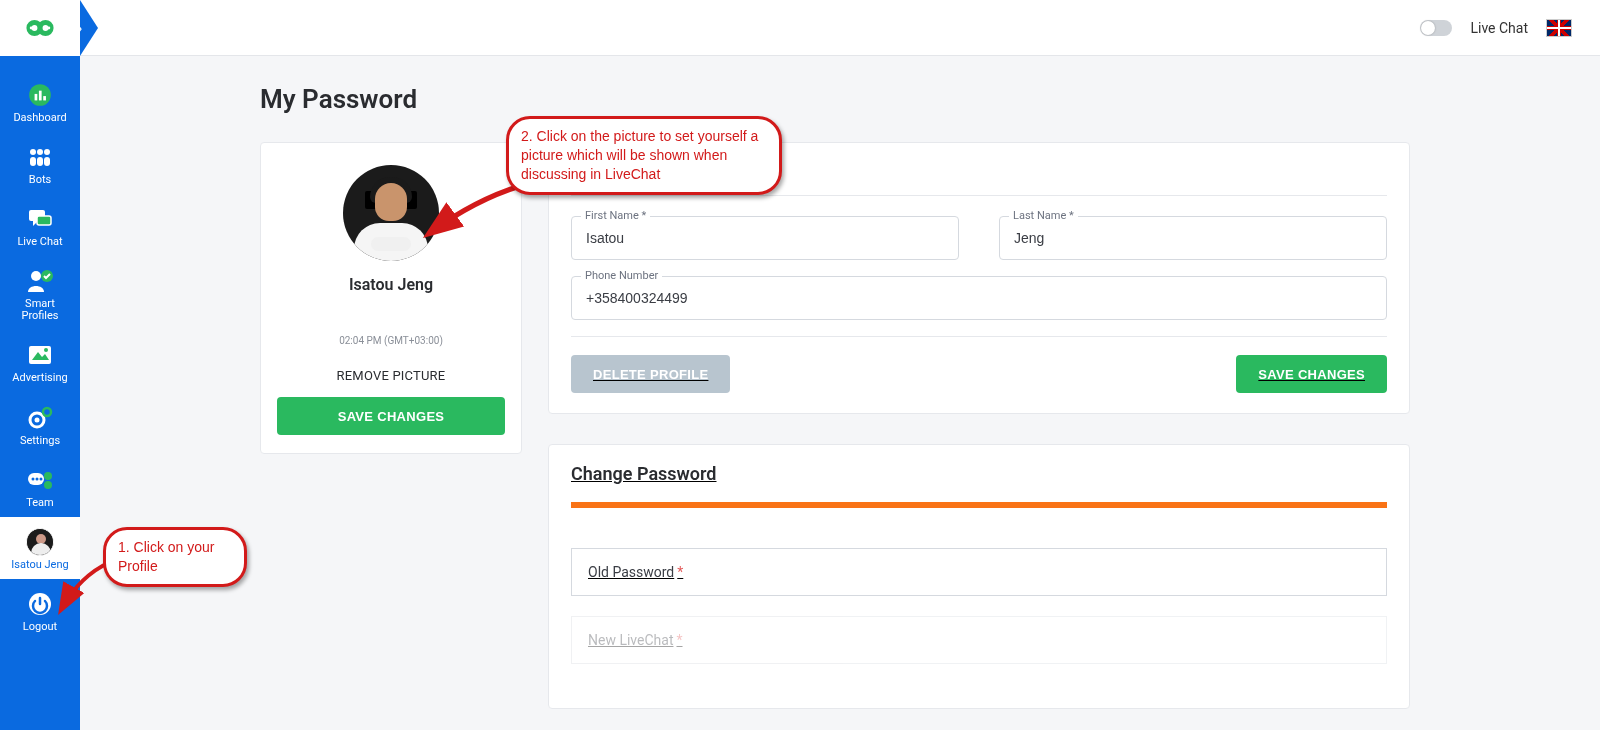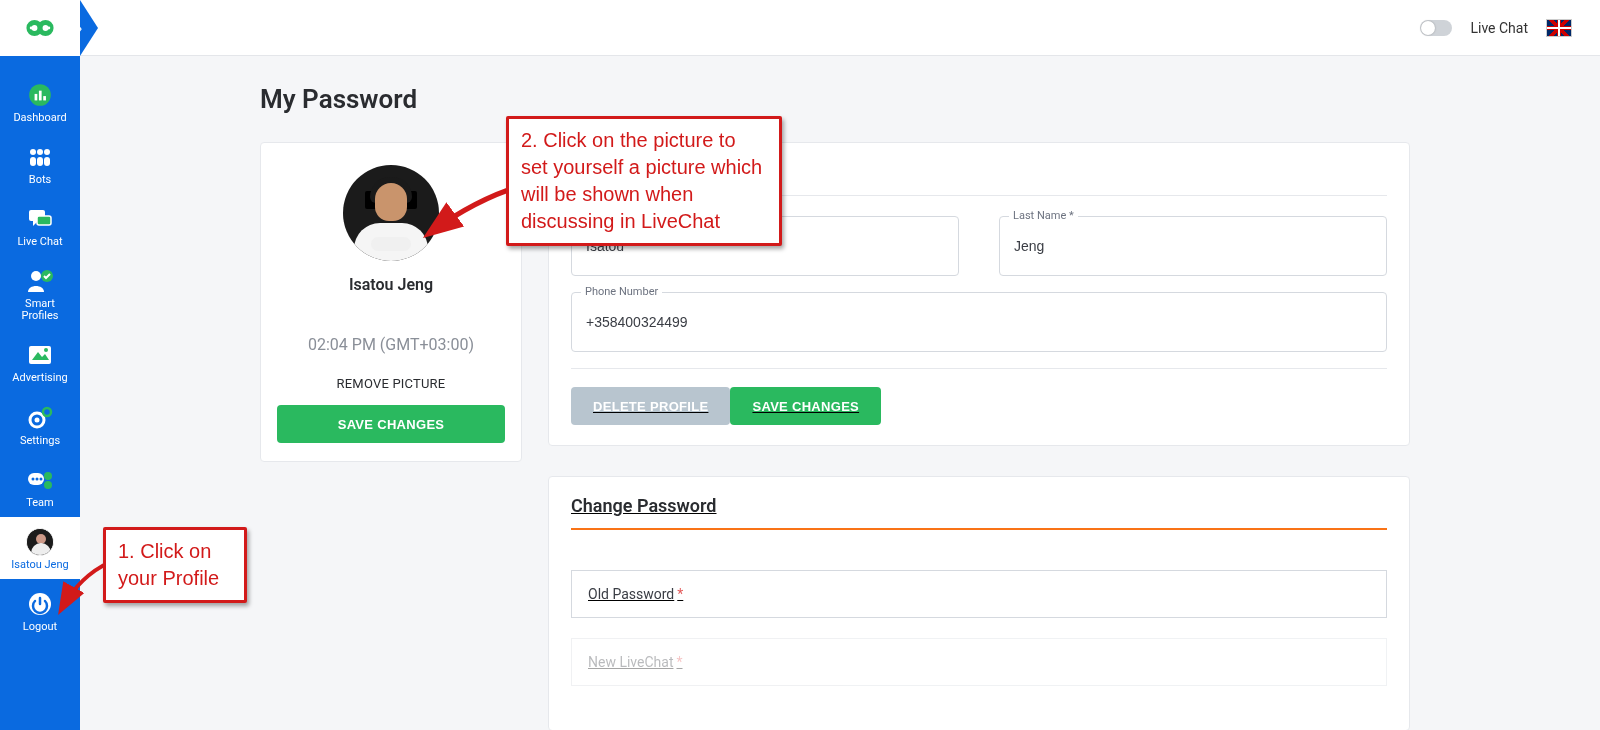--- a/index.html
+++ b/index.html
@@ -122,54 +122,54 @@
     position:relative; overflow:hidden; background:#ddd; cursor:pointer;
   }
   .avatar-lg .bg{position:absolute; inset:0; background:#1b1b1b;}
   .avatar-lg .sign{position:absolute; top:26px; left:22px; width:52px; height:18px; background:#000; border-radius:2px; display:flex;align-items:center;justify-content:center;}
   .avatar-lg .sign span{color:#fff; font-size:8px; font-weight:700; letter-spacing:.5px;}
   .avatar-lg .head{position:absolute; width:32px; height:38px; background:#c9946c; border-radius:16px 16px 14px 14px; top:18px; left:32px;}
   .avatar-lg .hair{position:absolute; width:42px; height:26px; background:#1a1a1a; border-radius:20px 20px 6px 6px; top:12px; left:27px;}
   .avatar-lg .torso{position:absolute; width:74px; height:44px; background:#f5f5f5; border-radius:26px 26px 0 0; top:58px; left:11px;}
   .avatar-lg .arms{position:absolute; width:40px; height:14px; background:#f0f0f0; border-radius:7px; top:72px; left:28px;}
   .profile-card .name{ font-size:16px; font-weight:600; color:#2a2c30; margin-bottom:4px;}
-  .profile-card .time{ font-size:16px; color:#8a8f98; margin-bottom:22px;margin-top:41px;}
+  .profile-card .time{ font-size:10px; color:#8a8f98; margin-bottom:22px;margin-top:41px;}
   .profile-card .remove{ font-size:13px; font-weight:400; color:#2a2c30; letter-spacing:.2px; margin-bottom:14px; cursor:pointer;}
   .btn { display:inline-flex; align-items:center; justify-content:center;
     height:38px; padding:0 22px; border-radius:4px; border:none; cursor:pointer;
     font-weight:700; font-size:13px; letter-spacing:.3px;}
   .btn-green{ background:#2ab95f; color:#fff;}
   .btn-block{ width:100%;}
   .btn-muted{ background:#b8c5cf; color:#fff;}
   .main-col{ flex:1; display:flex; flex-direction:column; gap:30px;text-decoration:underline;}
   .form-card{ padding: 18px 22px 20px;}
   .form-card h2{ font-size:17px; font-weight:500; color:#2a2c30; padding-bottom:14px; border-bottom:1px solid #e6e8ec; margin-bottom:20px;}
   .form-row{ display:flex; gap:40px; margin-bottom:16px;}
   .field{ flex:1; position:relative;}
   .field label{
     position:absolute; top:-7px; left:10px; background:#fff; padding:0 4px;
     font-size:11px; color:#6d7380;
   }
   .field input{
-    width:100%; height:60px; border:1px solid #d5d9df; border-radius:4px;
+    width:100%; height:44px; border:1px solid #d5d9df; border-radius:4px;
     padding: 0 14px; font-size:14px; color:#3a3d44; outline:none; background:#fff;
   }
   .field input:disabled{ background:#f7f8fa; color:#8a8f98;}
-  .actions{ display:flex; justify-content:flex-start; padding-top:18px; border-top:1px solid #e6e8ec;}
+  .actions{ display:flex; justify-content:space-between; padding-top:18px; border-top:1px solid #e6e8ec;}
   .pw-card{ padding: 18px 22px 24px;}
-  .pw-card h2{ font-size:18px; font-weight:600; color:#2a2c30; padding-bottom:12px; border-bottom:2px solid #f97316; margin-bottom:40px;}
+  .pw-card h2{ font-size:18px; font-weight:600; color:#2a2c30; padding-bottom:18px; border-bottom:6px solid #f97316; margin-bottom:40px;}
   .pw-field{ border:1px solid #d5d9df; border-radius:0; height:48px; display:flex; align-items:center; padding:0 16px; font-size:14px; color:#3a3d44; margin-bottom:20px;}
   .pw-field .req{ color:#e35b5b; margin-left:3px;}
   
   .callout {
     position:absolute; z-index:30;
-    border:3px solid #d21a1a; border-radius:2px;
+    border:3px solid #d21a1a; border-radius:24px;
     background:#fff; padding:8px 12px;
     font-family: "Comic Sans MS", "Segoe Script", cursive, sans-serif;
-    font-size:20px; color:#d21a1a; line-height:1.35;
+    font-size:14px; color:#d21a1a; line-height:1.35;
     box-shadow: 2px 3px 4px rgba(0,0,0,.35);
   }
   .arrow { position:absolute; z-index:29; pointer-events:none;}
 </style>
 </head>
 <body>
 
 <nav class="sidebar">
   <div class="logo">
     <svg viewBox="0 0 60 36">

